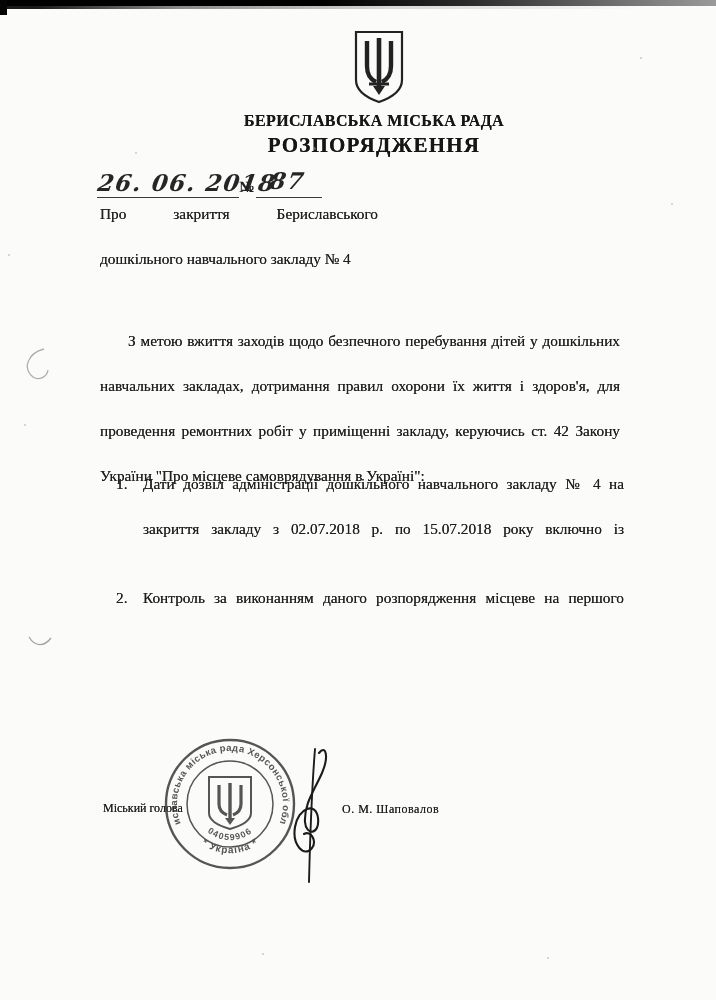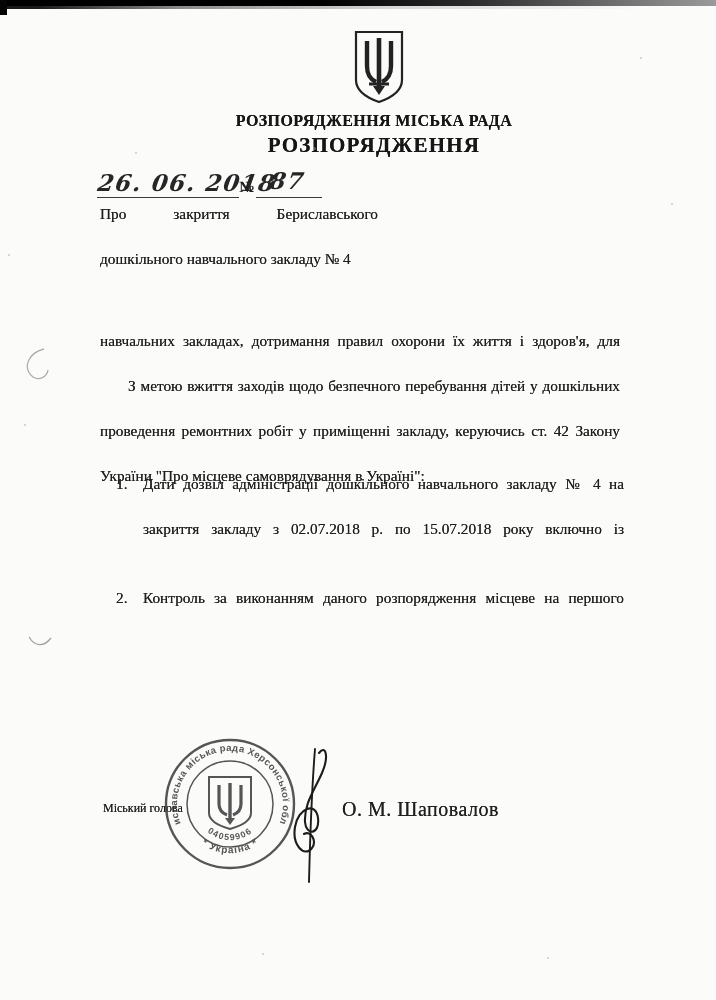--- a/index.html
+++ b/index.html
@@ -38,21 +38,21 @@
   .indent{text-indent:28px;}
   .jline{text-align:justify;}
   .jline::after{content:"";display:inline-block;width:100%;height:0;}
   
   .list{left:116px;top:473px;width:508px;}
   .list-item{display:flex;margin-bottom:24px;}
   .marker{width:27px;flex:0 0 27px;}
   .item-lines{flex:1;}
   
   .sig-title{left:103px;top:797px;font-size:12px;}
-  .sig-name{left:342px;top:798px;font-size:20px;letter-spacing:.5px;}
+  .sig-name{left:342px;top:798px;font-size:12px;letter-spacing:.5px;}
   .stamp-svg{left:163px;top:737px;opacity:.88;}
   .sign-svg{left:284px;top:746px;}
   .mark-svg{opacity:.8;}
 </style>
 </head>
 <body>
 
 <div class="abs scan-bar-top"></div>
 <div class="abs scan-bar-fade"></div>
 <div class="abs scan-corner"></div>
@@ -60,38 +60,38 @@
 <svg class="abs" style="left:352px;top:28px" width="54" height="78" viewBox="0 0 54 78">
   <path d="M 4,4 H 50 V 52 Q 50 66 27 74 Q 4 66 4 52 Z" fill="none" stroke="#222" stroke-width="2.2"></path>
   <path d="M 27,10 V 58" stroke="#222" stroke-width="4.6" fill="none"></path>
   <path d="M 15,13 V 38 C 15,47 18,51 24,54" stroke="#222" stroke-width="4.4" fill="none"></path>
   <path d="M 39,13 V 38 C 39,47 36,51 30,54" stroke="#222" stroke-width="4.4" fill="none"></path>
   <path d="M 17,56 H 37" stroke="#222" stroke-width="3" fill="none"></path>
   <path d="M 21,58 L 27,67 L 33,58 Z" fill="#222"></path>
 </svg>
 
 <div class="abs title-block">
-  <div class="org-name">РОЗПОРЯДЖЕННЯ МІСЬКА РАДА</div>
+  <div class="org-name">БЕРИСЛАВСЬКА МІСЬКА РАДА</div>
   <div class="doc-type">РОЗПОРЯДЖЕННЯ</div>
 </div>
 
 <div class="abs hw hw-date">26. 06. 2018</div>
 <div class="abs date-underline"></div>
 <div class="abs num-label">№</div>
 <div class="abs hw hw-num">87</div>
 <div class="abs num-underline"></div>
 
 <div class="abs doc-text subject">
   <div class="jline">Про закриття Бериславського</div>
   <div>дошкільного навчального закладу №  4</div>
 </div>
 
 <div class="abs doc-text body-par">
+  <div class="jline indent">З метою вжиття заходів щодо безпечного перебування дітей у дошкільних</div>
   <div class="jline">навчальних закладах, дотримання правил охорони їх життя і здоров'я, для</div>
-  <div class="jline indent">З метою вжиття заходів щодо безпечного перебування дітей у дошкільних</div>
   <div class="jline">проведення ремонтних робіт у приміщенні закладу, керуючись ст. 42 Закону</div>
   <div>України "Про місцеве самоврядування в Україні":</div>
 </div>
 
 <div class="abs doc-text list">
   <div class="list-item">
     <div class="marker">1.</div>
     <div class="item-lines">
       <div class="jline">Дати дозвіл адміністрації дошкільного навчального закладу № 4 на</div>
       <div class="jline">закриття закладу з 02.07.2018 р. по 15.07.2018 року включно із</div>

